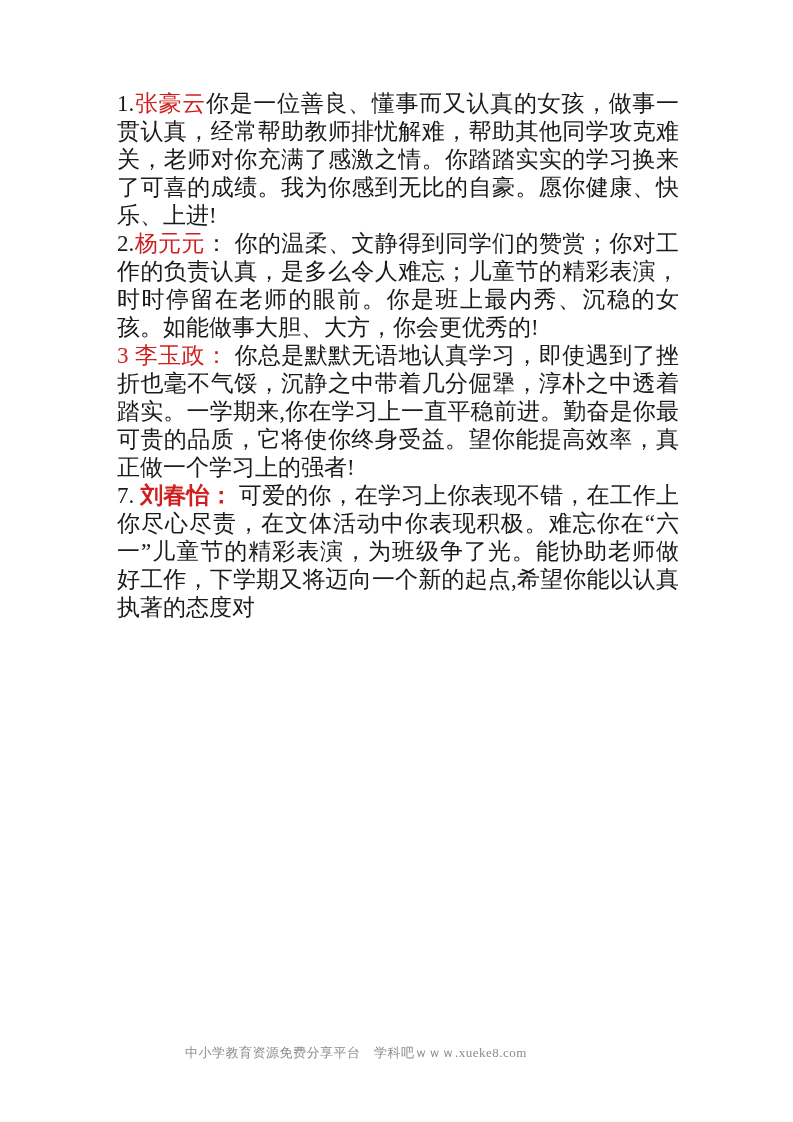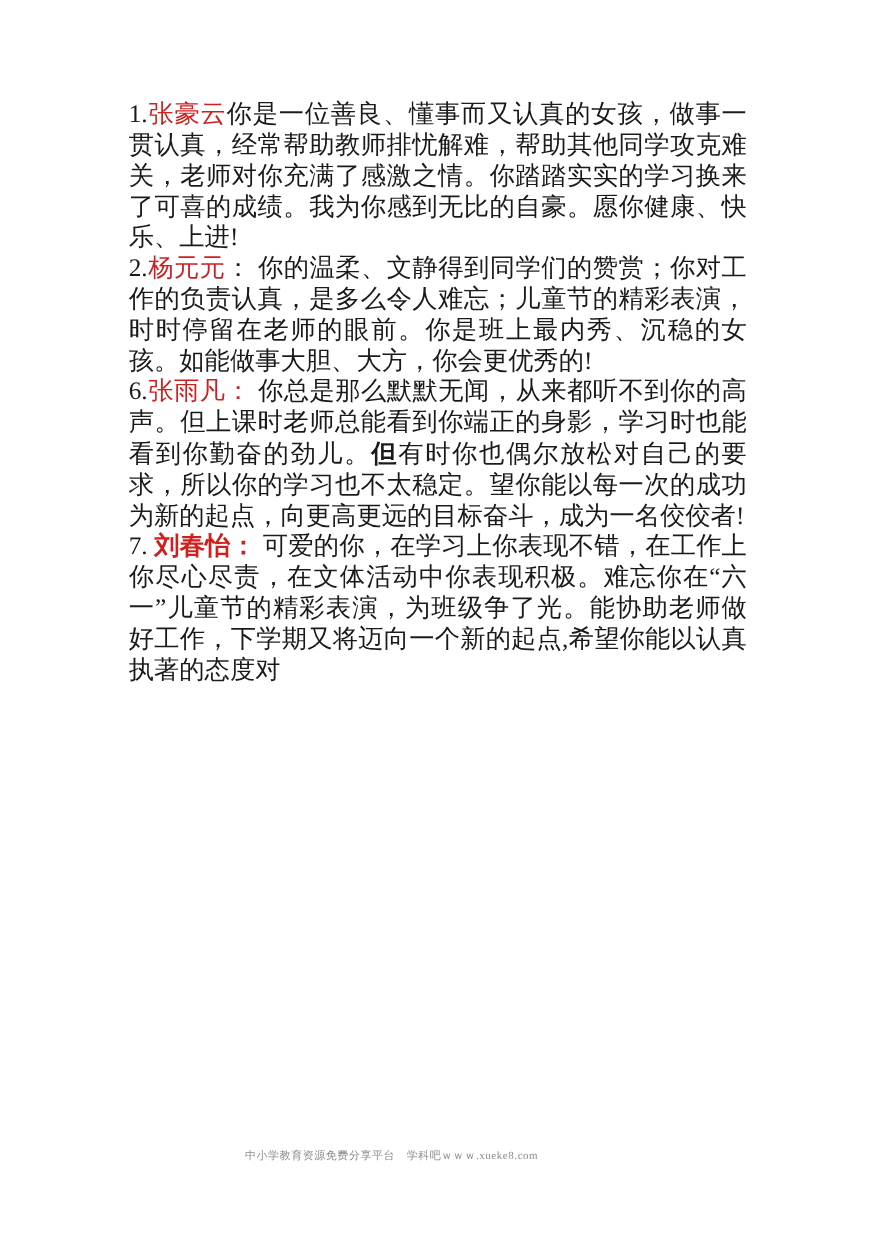--- a/index.html
+++ b/index.html
@@ -38,30 +38,30 @@
   .seg.red { color: var(--name-red); }
   .seg.black { color: var(--body-black); }
   .seg.bold { font-weight: 700; }
   .seg.hei { font-family: "Liberation Sans", sans-serif; font-weight: 700; }
   .footer {
     position: absolute;
     left: 0;
     right: 0;
     top: 1044px;
     text-align: center;
-    font-size: 10px;
+    font-size: 13px;
     letter-spacing: 0.5px;
     color: var(--footer-gray);
     font-family: "Liberation Serif", serif;
   }
 </style>
 </head>
 <body>
 
 <div class="page">
   <div class="content">
       <p class="entry"><span class="seg black">1.</span><span class="seg red">张豪云</span><span class="seg black">你是一位善良、懂事而又认真的女孩，做事一贯认真，经常帮助教师排忧解难，帮助其他同学攻克难关，老师对你充满了感激之情。你踏踏实实的学习换来了可喜的成绩。我为你感到无比的自豪。愿你健康、快乐、上进!</span></p>
       <p class="entry"><span class="seg black">2.</span><span class="seg red">杨元元</span><span class="seg black">：</span><span class="seg black"> 你的温柔、文静得到同学们的赞赏；你对工作的负责认真，是多么令人难忘；儿童节的精彩表演，时时停留在老师的眼前。你是班上最内秀、沉稳的女孩。如能做事大胆、大方，你会更优秀的!</span></p>
-      <p class="entry"><span class="seg black">6.</span><span class="seg red">张雨凡</span><span class="seg red">：</span><span class="seg black"> 你总是那么默默无闻，从来都听不到你的高声。但上课时老师总能看到你端正的身影，学习时也能看到你勤奋的劲儿。</span><span class="seg black hei">但</span><span class="seg black">有时你也偶尔放松对自己的要求，所以你的学习也不太稳定。望你能以每一次的成功为新的起点，向更高更远的目标奋斗，成为一名佼佼者!</span></p>
+      <p class="entry"><span class="seg red">3 </span><span class="seg red">李玉政</span><span class="seg red">：</span><span class="seg black"> 你总是默默无语地认真学习，即使遇到了挫折也毫不气馁，沉静之中带着几分倔犟，淳朴之中透着踏实。一学期来,你在学习上一直平稳前进。勤奋是你最可贵的品质，它将使你终身受益。望你能提高效率，真正做一个学习上的强者!</span></p>
       <p class="entry"><span class="seg black">7. </span><span class="seg red bold">刘春怡</span><span class="seg red bold">：</span><span class="seg black"> 可爱的你，在学习上你表现不错，在工作上你尽心尽责，在文体活动中你表现积极。难忘你在“六一”儿童节的精彩表演，为班级争了光。能协助老师做好工作，下学期又将迈向一个新的起点,希望你能以认真执著的态度对</span></p>
     </div>
   <div class="footer">中小学教育资源免费分享平台　学科吧ｗｗｗ.xueke8.com</div>
 </div>
 
 </body></html>

